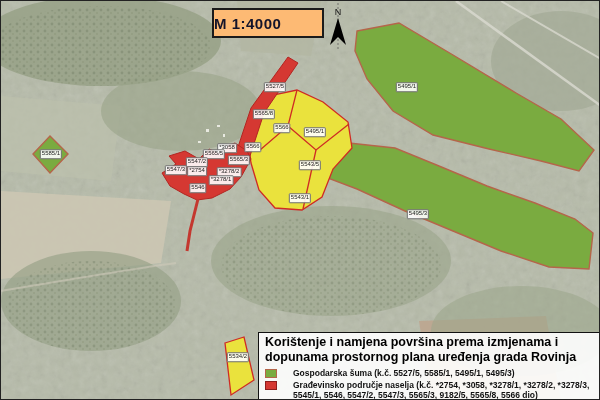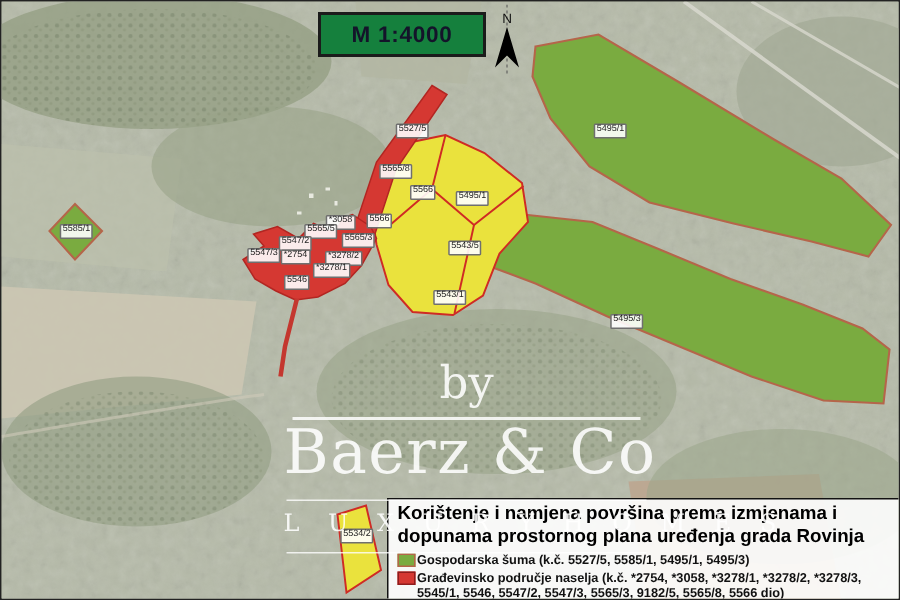--- a/index.html
+++ b/index.html
@@ -8,31 +8,31 @@
          font-family:"Liberation Sans",sans-serif;background:#b6bba9;}
   #terrain-svg{position:absolute;left:0;top:0;z-index:0;}
   
   #parcel-layer{position:absolute;left:0;top:0;width:600px;height:400px;z-index:10;pointer-events:none;}
   .plabel{position:absolute;transform:translate(-50%,-50%);
           background:rgba(255,255,255,.9);border:1px solid #6f6f6f;
           font-size:6px;line-height:1.25;color:#1c1c1c;padding:0 1px;
           white-space:nowrap;border-radius:1px;}
   
   #scalebox{position:absolute;left:211px;top:7px;width:108px;height:26px;z-index:20;
-            background:#15803d;border:2px solid #1b1b1b;display:flex;
-            align-items:center;justify-content:center;
+            background:#fdba74;border:2px solid #1b1b1b;display:flex;
+            align-items:center;justify-content:flex-start;
             font-size:15px;font-weight:600;color:#14142a;letter-spacing:.5px;}
   
   #north{position:absolute;left:326px;top:2px;z-index:20;}
   
   #legend{position:absolute;left:257px;top:331px;width:343px;height:69px;z-index:30;
           background:rgba(255,255,255,.9);border-left:1.5px solid #111;
           border-top:1.5px solid #111;padding:2px 4px 0 6px;box-sizing:border-box;color:#000;font-weight:bold;}
   .lg-title{font-size:12.5px;line-height:1.22;color:#000;}
-  .lg-row{display:flex;gap:1px;margin-top:2px;align-items:flex-start;}
+  .lg-row{display:flex;gap:16px;margin-top:2px;align-items:flex-start;}
   .lg-row .txt{font-size:8.5px;line-height:1.2;color:#111;}
   .sw{width:12px;height:9px;flex:none;margin-top:1px;box-sizing:border-box;}
   .sw-green{background:#7aab40;border:1px solid #b5654a;}
   .sw-red{background:#d53832;border:1px solid #8e1d1d;}
   
   #watermark{position:absolute;left:188px;top:240px;width:244px;z-index:40;
              text-align:center;color:rgba(255,255,255,.88);pointer-events:none;
              font-family:"DejaVu Serif",serif;}
   .wm-by{font-size:30px;line-height:1;}
   .wm-rule{border:none;border-top:2px solid rgba(255,255,255,.85);margin:7px 6px 0 6px;}
@@ -149,22 +149,14 @@
       <div class="sw sw-green"></div>
       <div class="txt">Gospodarska šuma (k.č. 5527/5, 5585/1, 5495/1, 5495/3)</div>
     </div>
     <div class="lg-row">
       <div class="sw sw-red"></div>
       <div class="txt">Građevinsko područje naselja (k.č. *2754, *3058, *3278/1, *3278/2, *3278/3, 5545/1, 5546, 5547/2, 5547/3, 5565/3, 9182/5, 5565/8, 5566 dio)</div>
     </div>
 
   </div>
 
-  <div id="watermark">
-    <div class="wm-by">by</div>
-    <hr class="wm-rule">
-    <div class="wm-brand">Baerz &amp; Co</div>
-    <hr class="wm-rule2">
-    <div class="wm-tag">L U X U R Y   H O M E S</div>
-    <hr class="wm-rule2">
-  </div>
 
 </div>
 
 </body></html>

